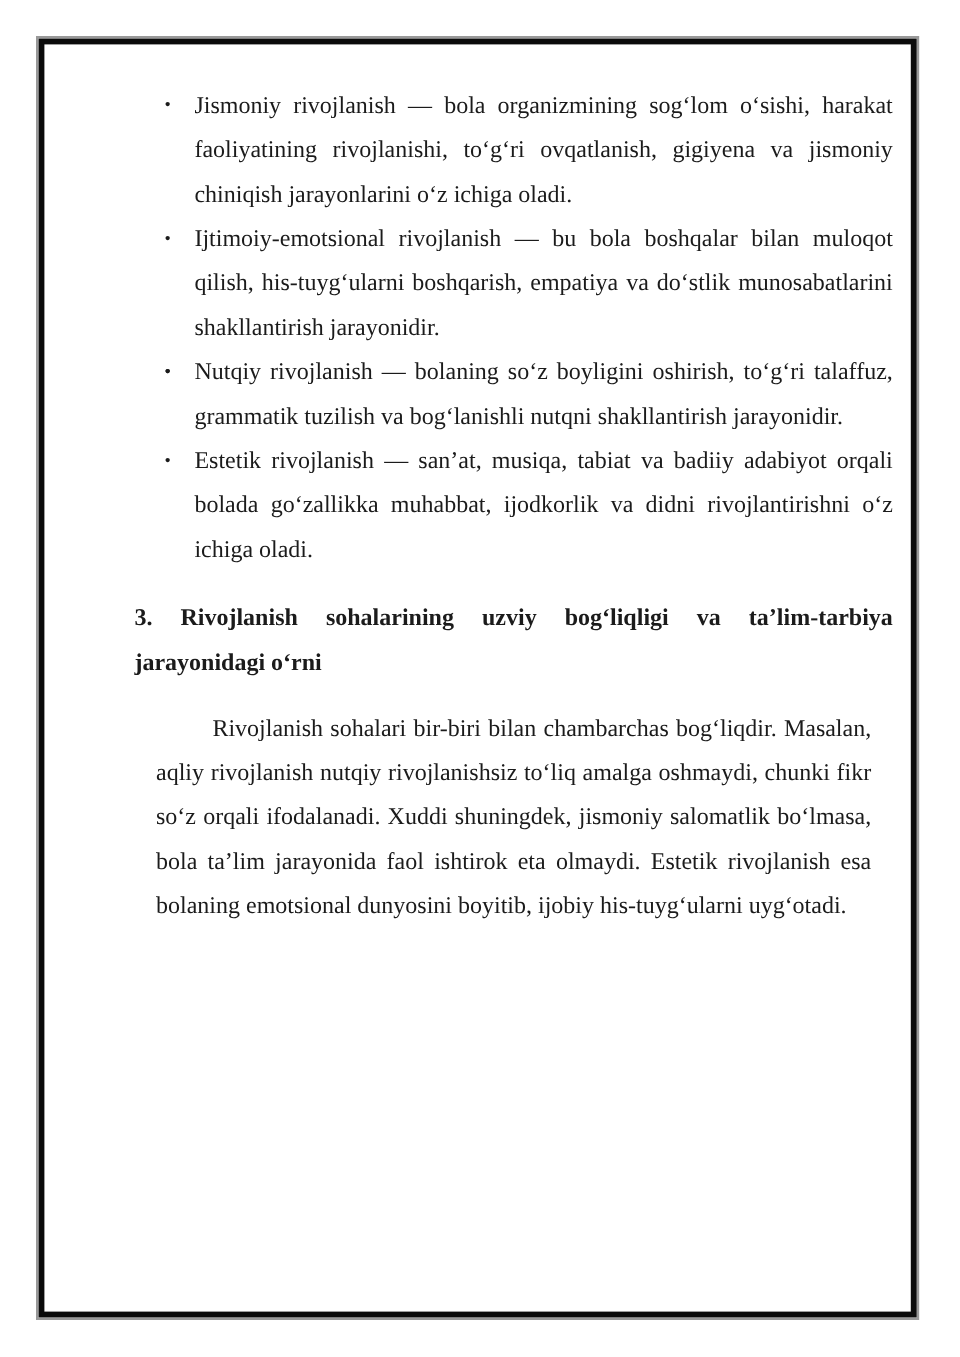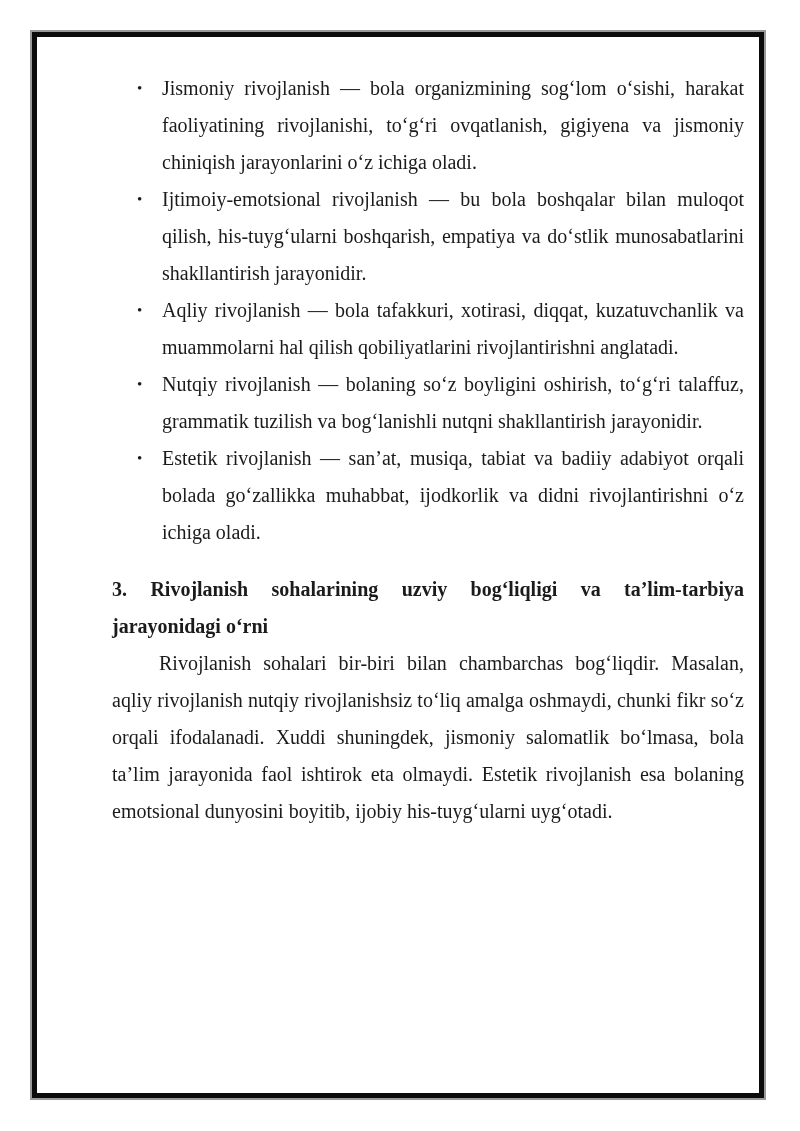--- a/index.html
+++ b/index.html
@@ -52,45 +52,44 @@
     line-height: 37px;
   }
   p.para {
     margin: 0 0 18px 0;
   }
   h2.section-heading {
     font-size: 20px;
     line-height: 37px;
     font-weight: bold;
     text-align: justify;
-    margin: 0 0 0 0;
+    margin: 0 0 18px 0;
   }
   p.final-para {
-    margin: 0;
+    margin: 18px;
     text-indent: 47px;
   }
 </style>
 </head>
 <body>
 
 <div class="page-frame">
   <div class="content">
 
     <ul class="bullet-list">
       <li>
         <span class="bullet-marker">•</span>
         <span>Jismoniy rivojlanish — bola organizmining sog‘lom o‘sishi, harakat faoliyatining rivojlanishi, to‘g‘ri ovqatlanish, gigiyena va jismoniy chiniqish jarayonlarini o‘z ichiga oladi.</span>
       </li>
       <li>
         <span class="bullet-marker">•</span>
         <span>Ijtimoiy-emotsional rivojlanish — bu bola boshqalar bilan muloqot qilish, his-tuyg‘ularni boshqarish, empatiya va do‘stlik munosabatlarini shakllantirish jarayonidir.</span>
       </li>
       <li>
         <span class="bullet-marker">•</span>
-        <span>Aqliy rivojlanish — bola tafakkuri, xotirasi, diqqat, kuzatuvchanlik va muammolarni hal qilish qobiliyatlarini rivojlantirishni anglatadi.</span>
       </li>
       <li>
         <span class="bullet-marker">•</span>
         <span>Nutqiy rivojlanish — bolaning so‘z boyligini oshirish, to‘g‘ri talaffuz, grammatik tuzilish va bog‘lanishli nutqni shakllantirish jarayonidir.</span>
       </li>
       <li>
         <span class="bullet-marker">•</span>
         <span>Estetik rivojlanish — san’at, musiqa, tabiat va badiiy adabiyot orqali bolada go‘zallikka muhabbat, ijodkorlik va didni rivojlantirishni o‘z ichiga oladi.</span>
       </li>
     </ul>

